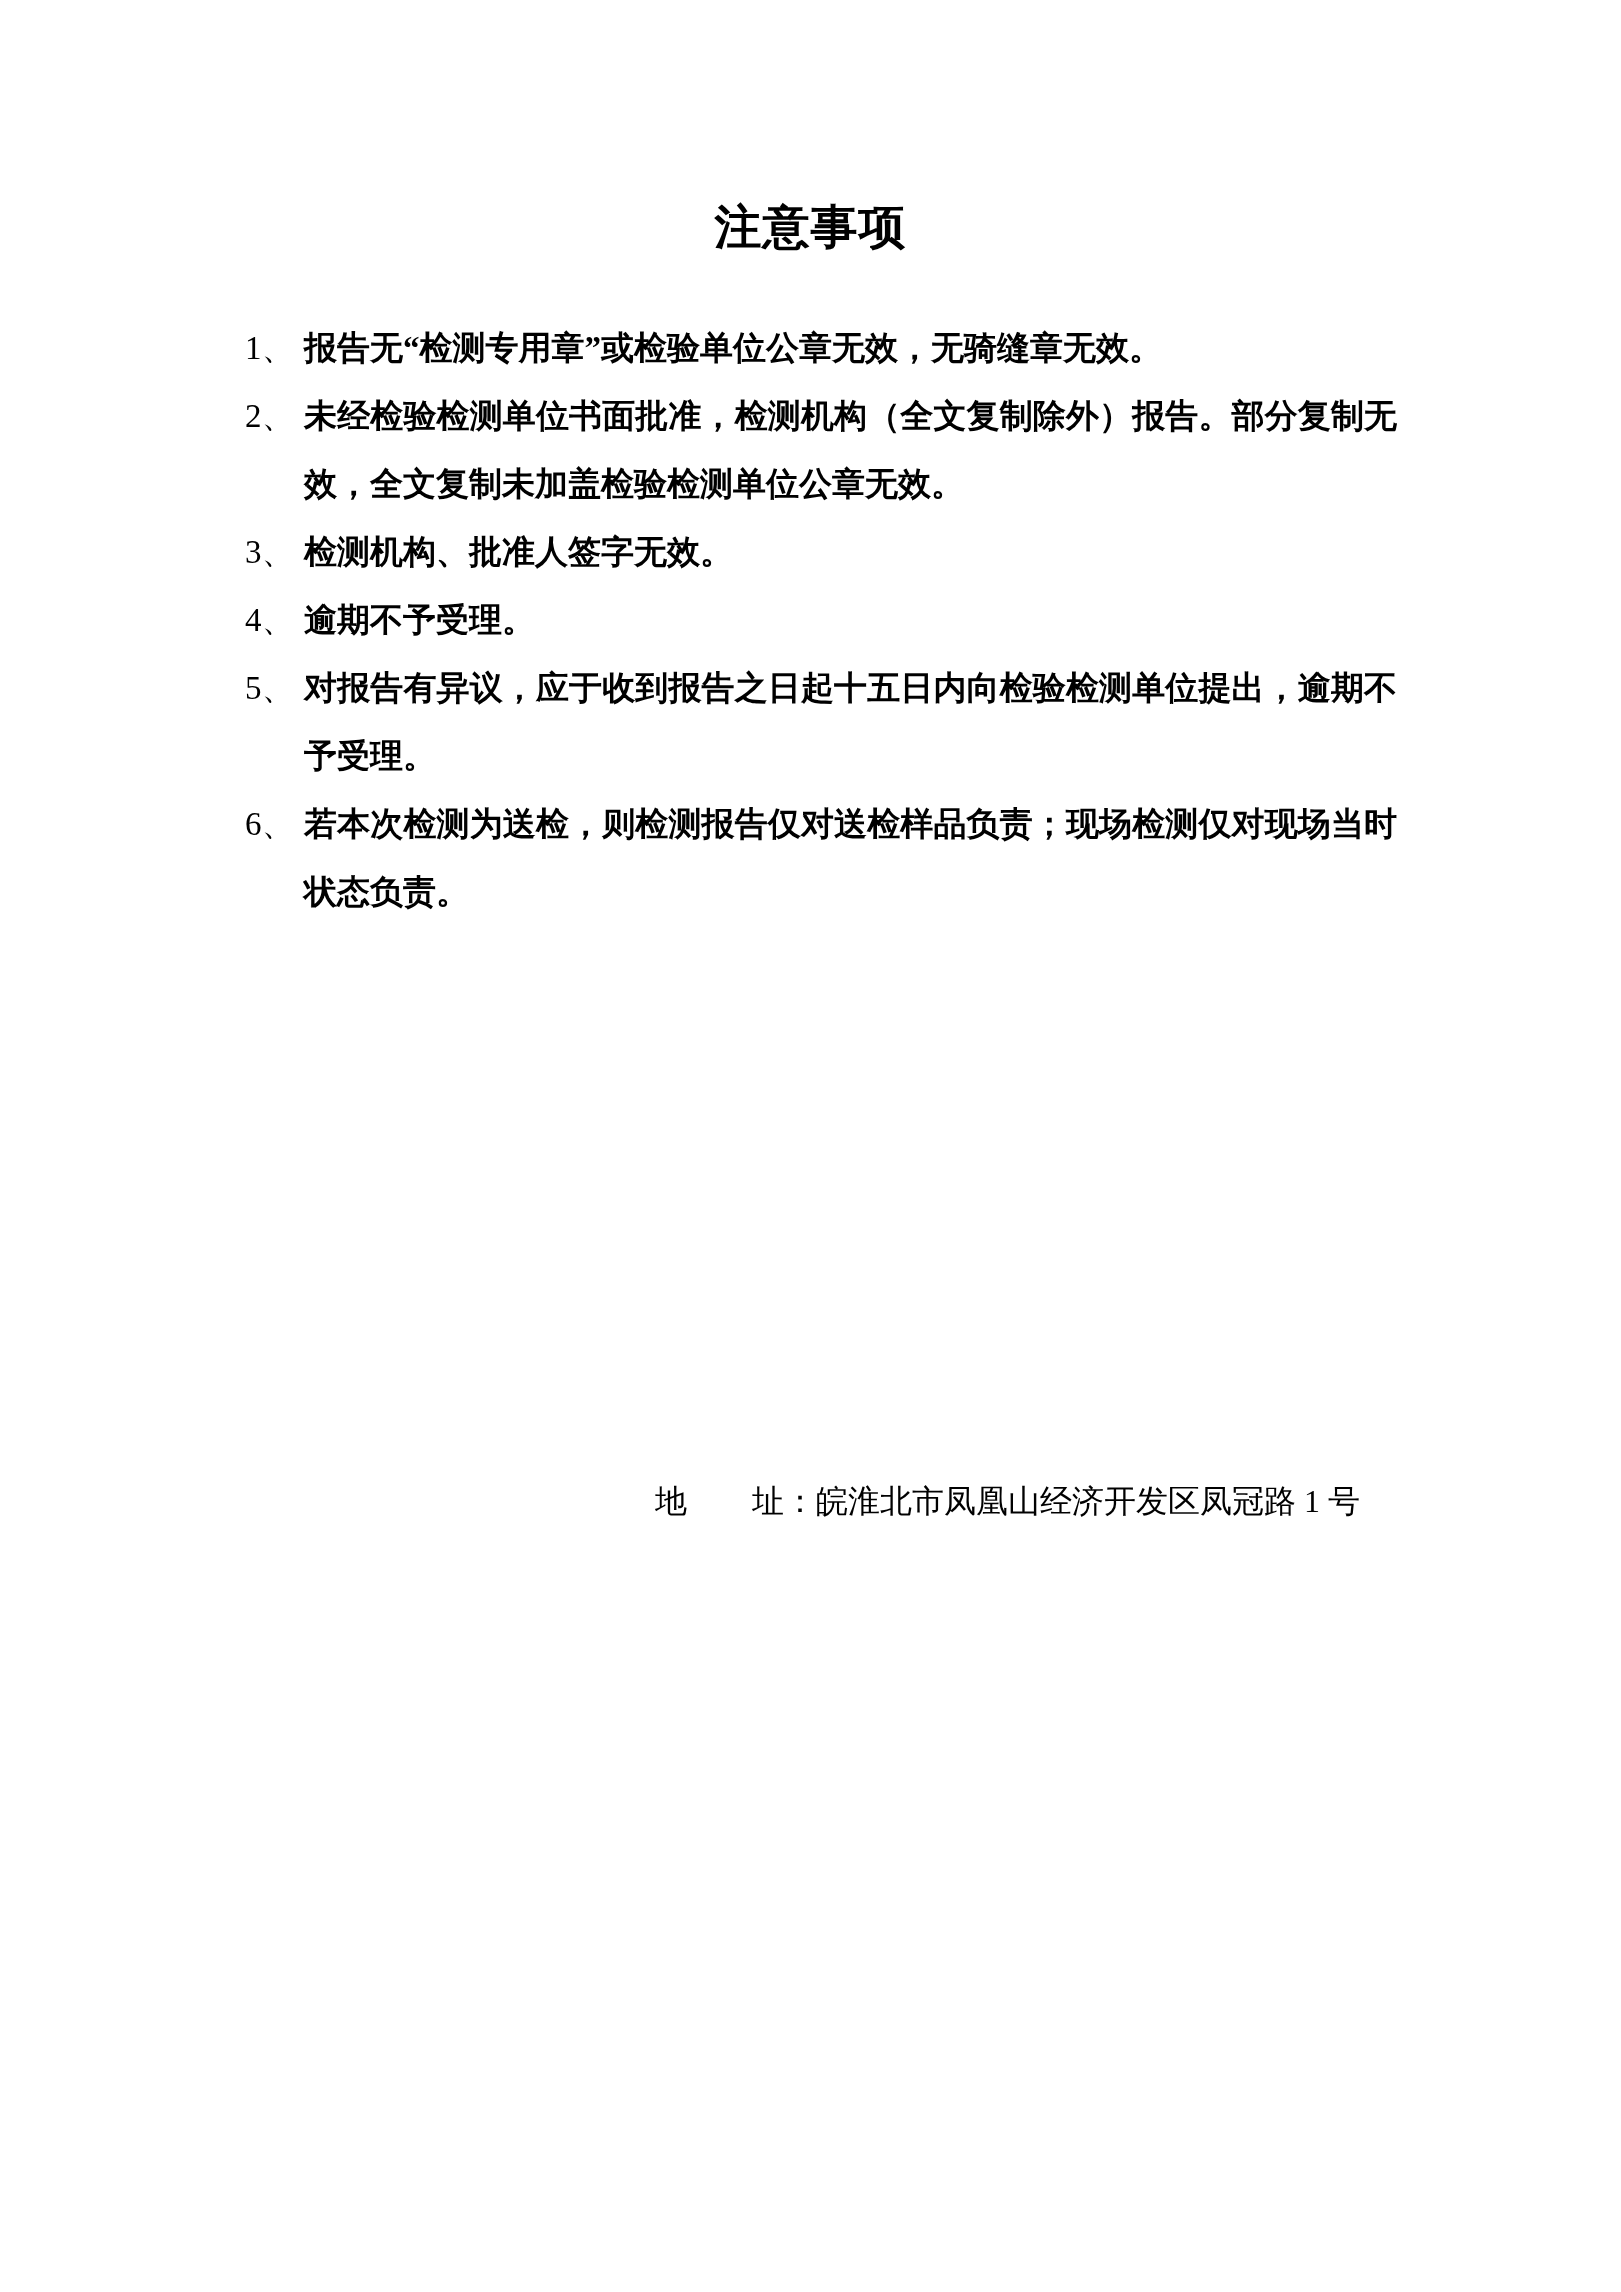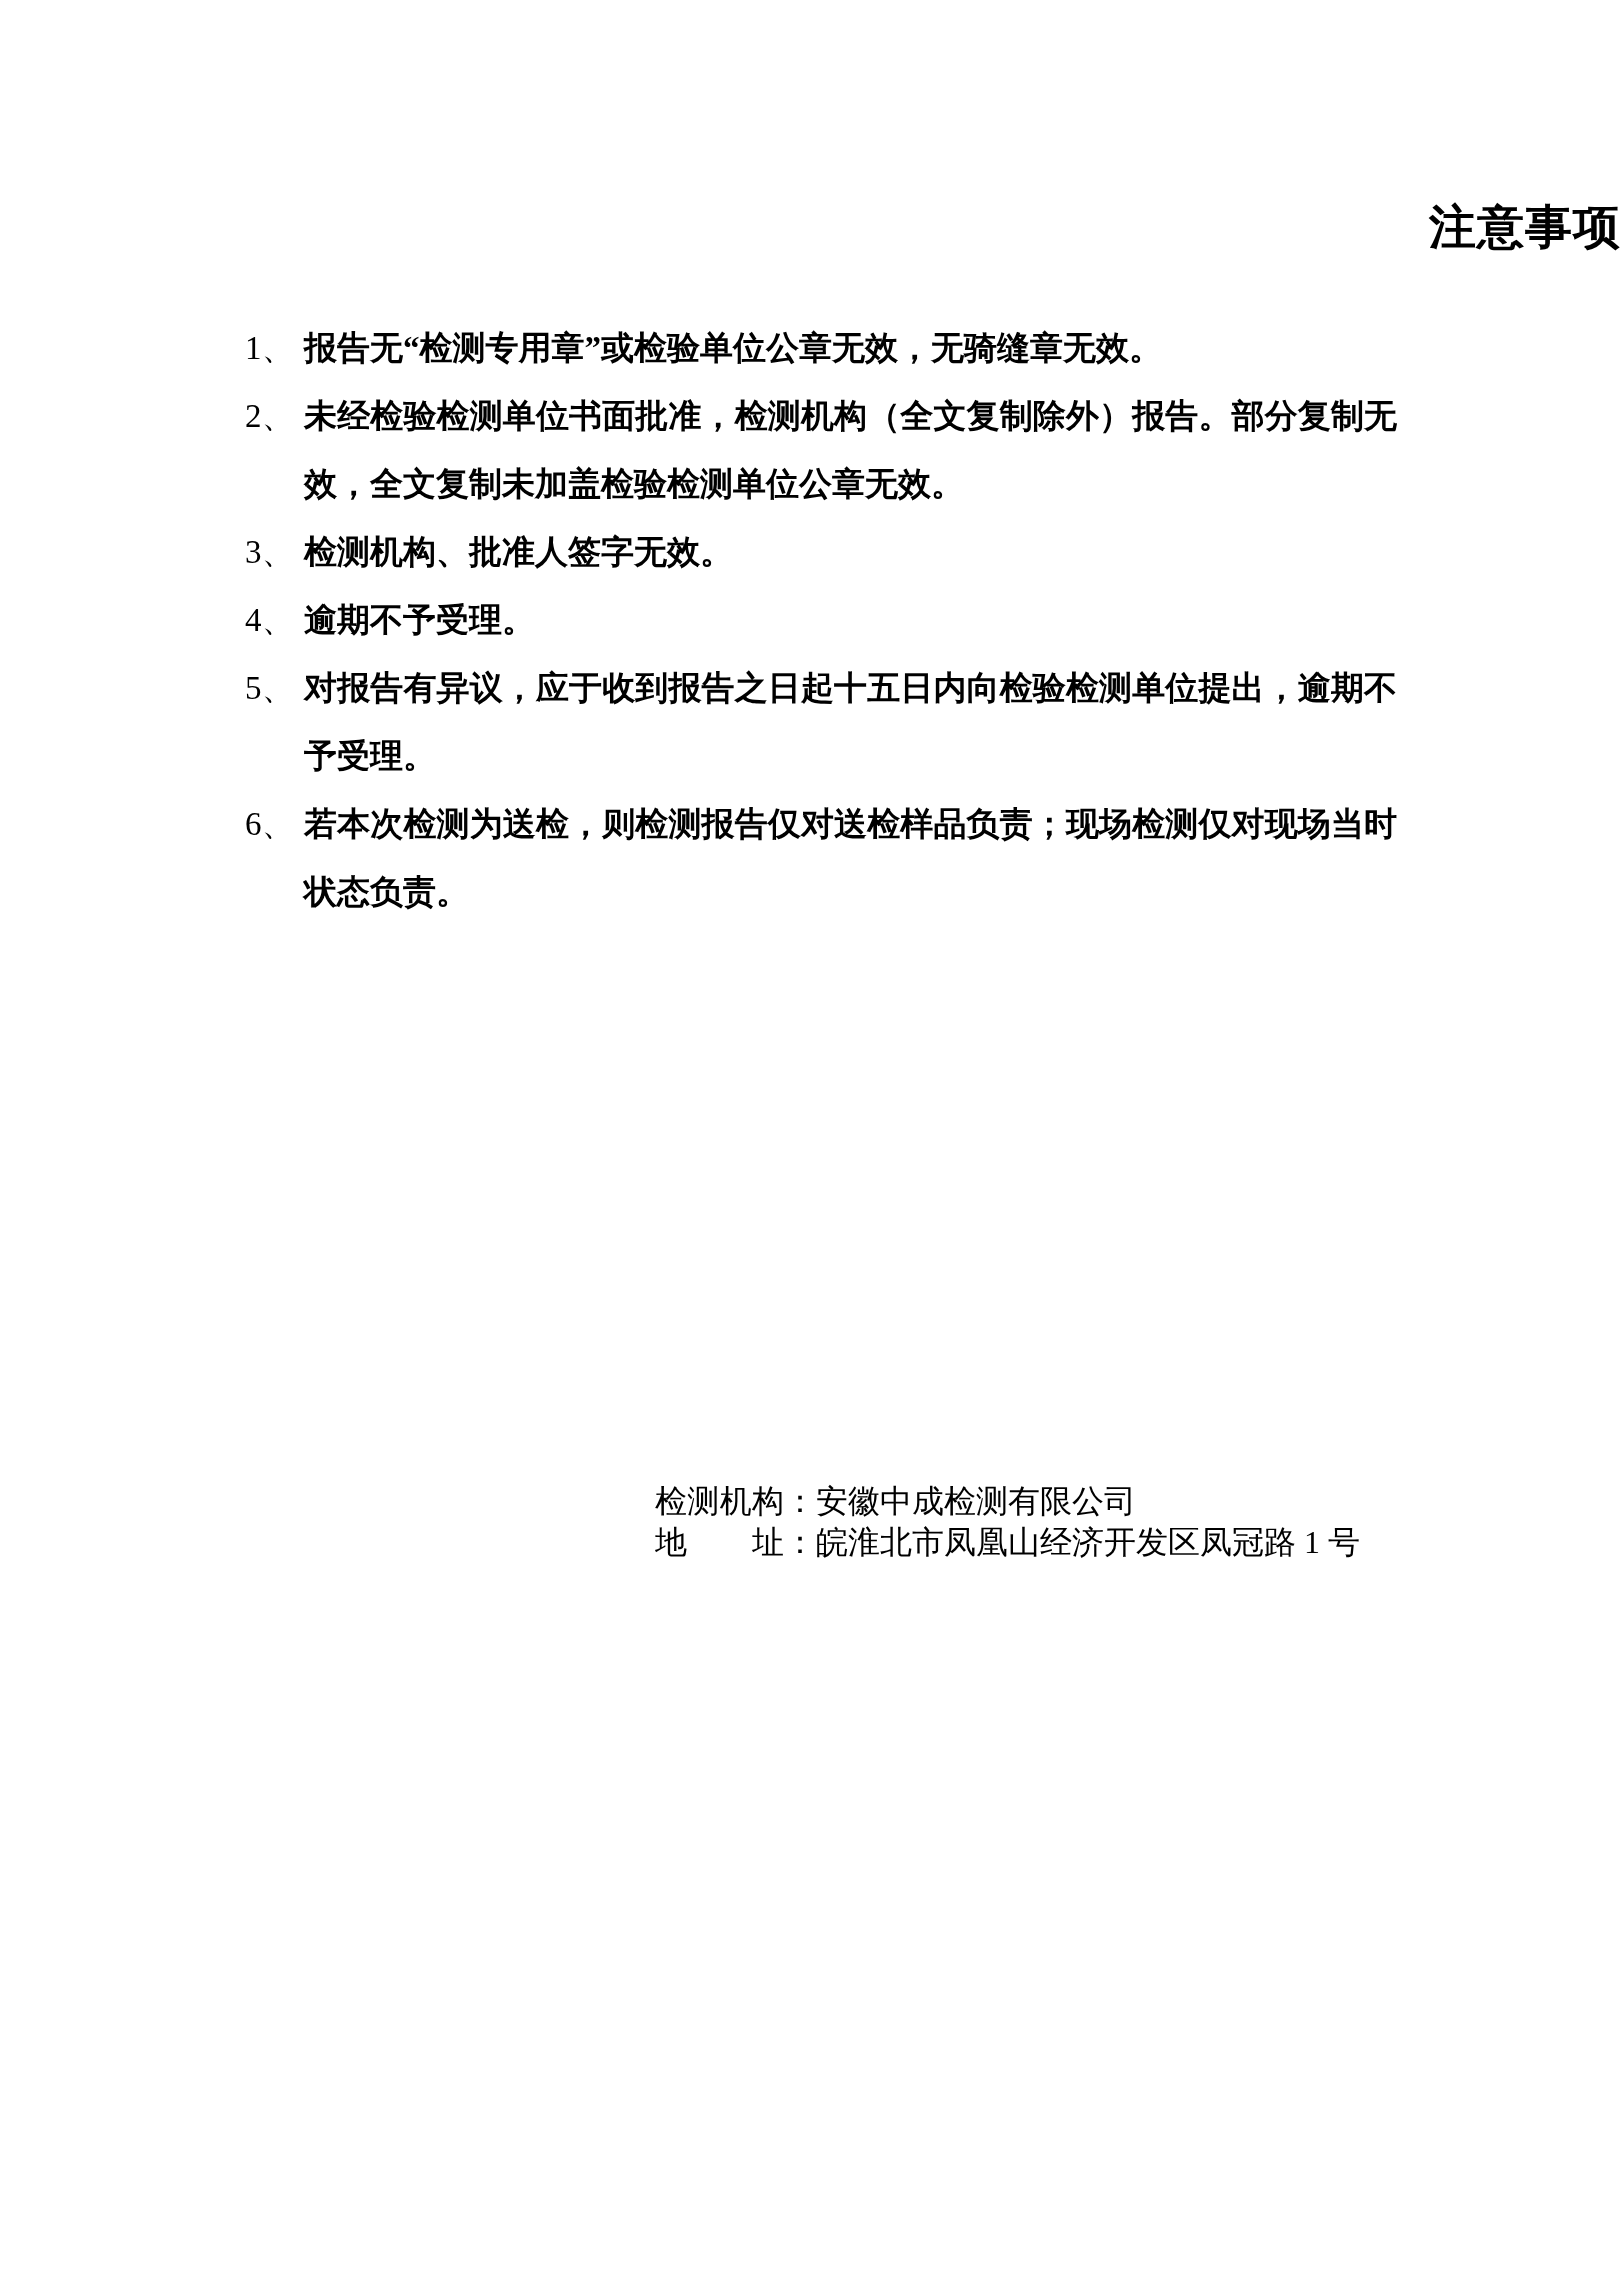--- a/index.html
+++ b/index.html
@@ -15,21 +15,21 @@
     color: #000000;
     font-family: "Liberation Serif", "DejaVu Serif", serif;
     overflow: hidden;
   }
   .doc-title {
     position: absolute;
     top: 202px;
     left: 0;
     width: 1621px;
     margin: 0;
-    text-align: right;
+    text-align: center;
     font-size: 47px;
     line-height: 51px;
     font-weight: bold;
     letter-spacing: 1px;
   }
   .notes {
     position: absolute;
     top: 314px;
     left: 245px;
     width: 1152px;
@@ -102,21 +102,18 @@
       <span class="note-text">对报告有异议，应于收到报告之日起十五日内向检验检测单位提出，逾期不予受理。</span>
     </li>
     <li class="note-item">
       <span class="note-num">6、</span>
       <span class="note-text">若本次检测为送检，则检测报告仅对送检样品负责；现场检测仅对现场当时状态负责。</span>
     </li>
   </ol>
 
   <div class="contact">
     <div class="contact-row">
-      <span class="contact-label">检测机构</span><span class="contact-colon">：</span><span class="contact-value">安徽中成检测有限公司</span>
-    </div>
-    <div class="contact-row">
       <span class="contact-label">地址</span><span class="contact-colon">：</span><span class="contact-value">皖淮北市凤凰山经济开发区凤冠路 1 号</span>
     </div>
   </div>
 
 </div>
 
 
 </body></html>

